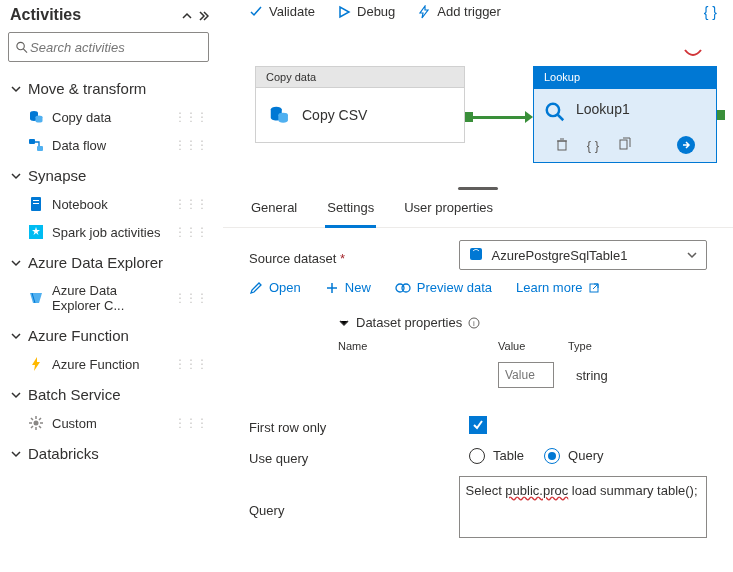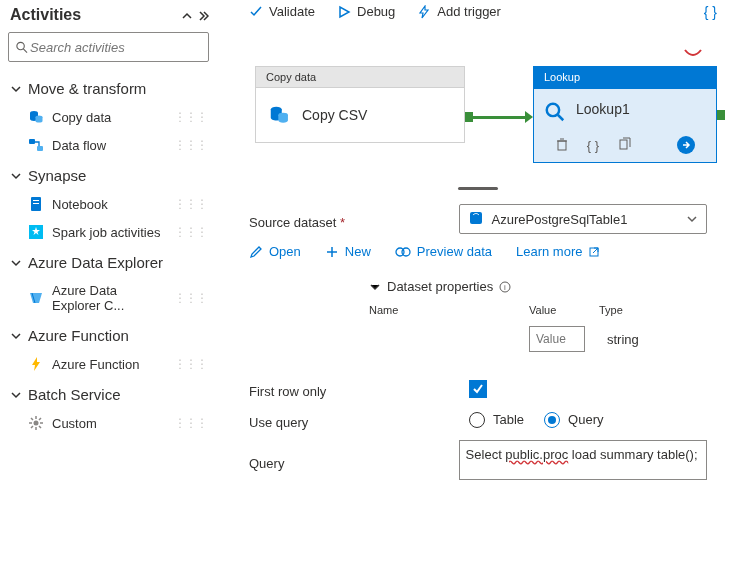--- a/index.html
+++ b/index.html
@@ -209,21 +209,21 @@
     height:30px;display:flex;align-items:center;
     gap:8px;padding:0 8px;width:260px;justify-content:space-between;
   }
   .select .sleft{display:flex;align-items:center;gap:8px;}
   .linkrow{
     display:flex;align-items:center;gap:24px;
     margin:6px 0 20px 0;color:#0078d4;
   }
   .linkrow .lnk{display:flex;align-items:center;gap:6px;cursor:pointer;}
   .ds-props{
-    margin-left:120px;font-size:13px;
+    margin-left:89px;font-size:13px;
   }
   .ds-props-hdr{display:flex;align-items:center;gap:6px;margin-bottom:10px;}
   .ds-cols{display:flex;gap:0;color:#323130;font-size:11px;}
   .ds-col-name{width:160px;}
   .ds-col-val{width:70px;}
   .ds-col-type{width:50px;}
   .ds-valrow{display:flex;margin-top:10px;align-items:center;}
   .ds-valrow .ds-col-val input{
     width:56px;height:26px;border:1px solid #8a8886;
     padding:0 6px;font-size:12px;color:#605e5c;
@@ -237,21 +237,21 @@
     border-radius:50%;display:inline-flex;
     align-items:center;justify-content:center;margin-right:4px;
   }
   .radio.checked{border-color:#0078d4;}
   .radio.checked .dot{
     width:8px;height:8px;background:#0078d4;border-radius:50%;
   }
   .radio-group{display:flex;align-items:center;gap:20px;}
   .radio-opt{display:flex;align-items:center;gap:4px;cursor:pointer;}
   .query-area{
-    width:260px;height:40px;border:1px solid #8a8886;
+    width:260px;height:62px;border:1px solid #8a8886;
     padding:6px;font-size:13px;font-family:inherit;resize:none;
   }
   .underline-red{text-decoration:underline wavy #d13438;}
 </style>
 </head>
 <body>
 
 <div class="sidebar">
   <div class="sidebar-header">
     <span>Activities</span>
@@ -376,20 +376,26 @@
     <span class="act-icon" style="color:#8a8886;">
       <svg width="16" height="16" viewBox="0 0 16 16">
           <circle cx="8" cy="8" r="2.5" fill="#8a8886"></circle>
           <path d="M8 1v3M8 12v3M1 8h3M12 8h3M3 3l2 2M11 11l2 2M3 13l2-2M11 5l2-2" stroke="#8a8886" stroke-width="1.5"></path>
         </svg>
     </span>
     <span>Custom</span>
     <span class="drag-handle">⋮⋮⋮</span>
   </div>
 
+  <div class="category-header">
+    <svg class="chev" viewBox="0 0 12 12">
+        <path d="M2 4 L6 8 L10 4" fill="none" stroke="#323130" stroke-width="1.5"></path>
+      </svg>
+    <span>Databricks</span>
+  </div>
 </div>
 
 <div class="main">
 
   <div class="toolbar">
     <div class="tbtn">
       <svg width="14" height="14" viewBox="0 0 14 14">
           <path d="M2 7l3 3 7-8" fill="none" stroke="#0078d4" stroke-width="1.5"></path>
         </svg>
       <span>Validate</span>
@@ -465,20 +471,25 @@
         </div>
       </div>
     </div>
     <div class="lookup-handle"></div>
   </div>
 
   <div class="hgrab">
       <div class="bar"></div>
     </div>
 
+  <div class="tabs">
+    <div class="tab">General</div>
+    <div class="tab active">Settings</div>
+    <div class="tab">User properties</div>
+  </div>
 
   <div class="form">
     <div class="frow">
       <div class="flabel">
         <span>Source dataset</span> <span class="req">*</span>
       </div>
       <div class="select">
         <span class="sleft">
           <span>
             <svg width="16" height="16" viewBox="0 0 16 16">

